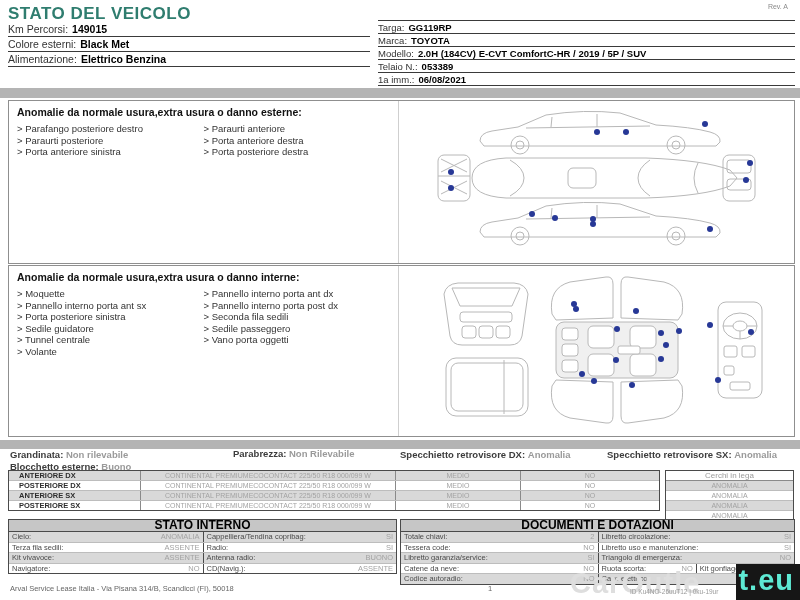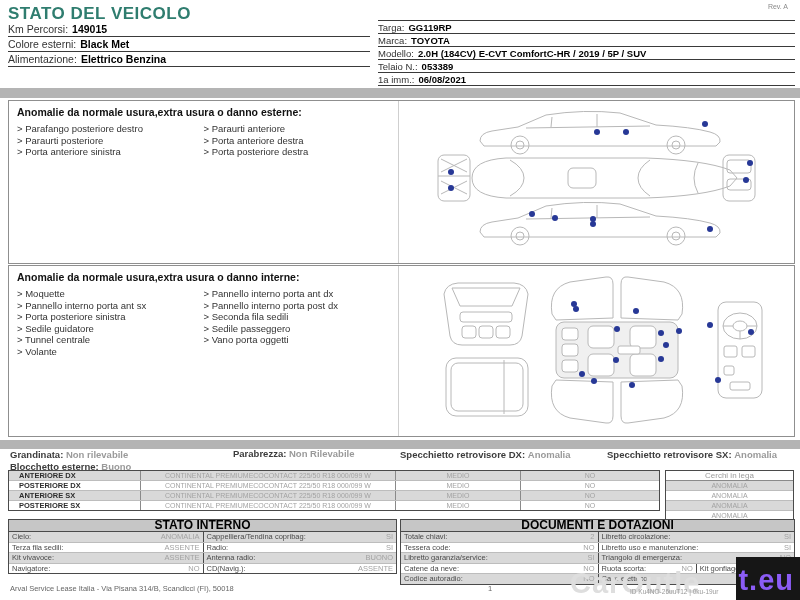--- a/index.html
+++ b/index.html
@@ -73,21 +73,21 @@
   .pair { display:flex; justify-content:space-between; width:50%; box-sizing:border-box; padding:0 3px; overflow:hidden; }
   .pair-r { border-left:1px solid #4a4a4a; }
   .pair-q { width:25%; }
   .plbl { font-size:7.5px; color:#4a4a4a; white-space:nowrap; }
   .pval { font-size:7.5px; color:#a3a3a3; white-space:nowrap; padding-left:3px; }
   
   .footer-address { position:absolute; left:10px; top:584px; font-size:7.5px; color:#666; }
   .footer-page { position:absolute; left:488px; top:584px; font-size:7.5px; color:#666; }
   .watermark { position:absolute; right:0; bottom:0; display:flex; align-items:flex-end; font-weight:bold; font-size:29px; letter-spacing:1px;gap:36px; }
   .wm-light { color:#dedede; }
-  .wm-dark { background:#161616; color:#8b5cf6; padding:7px 6px 3px 2px; }
+  .wm-dark { background:#161616; color:#5eead4; padding:0 6px 3px 2px; }
   .doc-id { position:absolute; left:630px; top:588px; font-size:6.5px; color:#9a9a9a; z-index:3; }
 </style>
 </head>
 <body>
 
 <div class="page">
 
   <div class="title">STATO DEL VEICOLO</div>
   <div class="rev">Rev. A</div>
 

